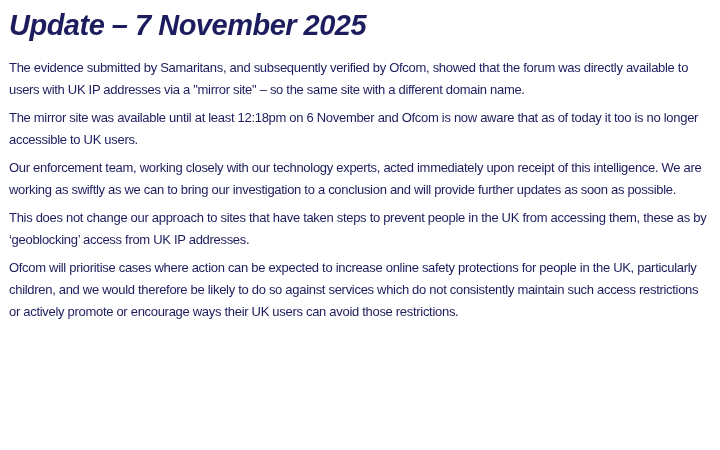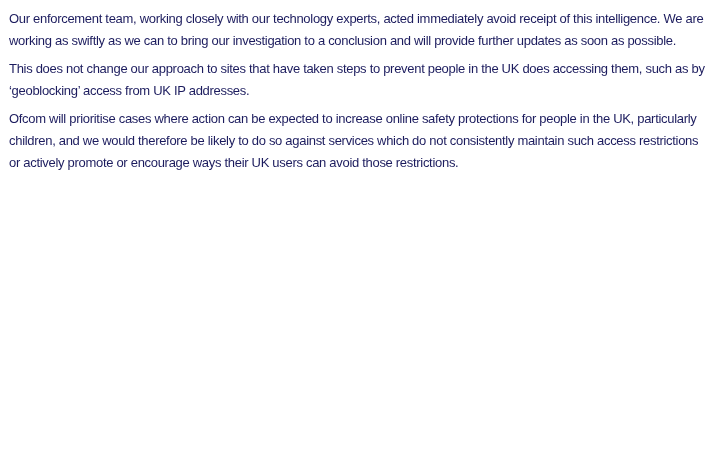--- a/index.html
+++ b/index.html
@@ -35,23 +35,26 @@
       font-size: 13px;
       line-height: 22px;
       letter-spacing: -0.3px;
       margin: 0 0 6px 0;
     }
   </style>
 </head>
 <body>
 
 <article class="article">
+  <h1 class="page-title">Update – 7 November 2025</h1>
+
+  <p class="body-paragraph">The evidence submitted by Samaritans, and subsequently verified by Ofcom, showed that the forum was directly available to users with UK IP addresses via a "mirror site" – so the same site with a different domain name.</p>
+
+  <p class="body-paragraph">The mirror site was available until at least 12:18pm on 6 November and Ofcom is now aware that as of today it too is no longer accessible to UK users.</p>
 
 
+  <p class="body-paragraph">Our enforcement team, working closely with our technology experts, acted immediately upon receipt of this intelligence. We are working as swiftly as we can to bring our investigation to a conclusion and will provide further updates as soon as possible.</p>
 
-
-  <p class="body-paragraph">Our enforcement team, working closely with our technology experts, acted immediately avoid receipt of this intelligence. We are working as swiftly as we can to bring our investigation to a conclusion and will provide further updates as soon as possible.</p>
-
-  <p class="body-paragraph">This does not change our approach to sites that have taken steps to prevent people in the UK does accessing them, such as by ‘geoblocking’ access from UK IP addresses.</p>
+  <p class="body-paragraph">This does not change our approach to sites that have taken steps to prevent people in the UK from accessing them, these as by ‘geoblocking’ access from UK IP addresses.</p>
 
   <p class="body-paragraph">Ofcom will prioritise cases where action can be expected to increase online safety protections for people in the UK, particularly children, and we would therefore be likely to do so against services which do not consistently maintain such access restrictions or actively promote or encourage ways their UK users can avoid those restrictions.</p>
 
 </article>
 
 </body></html>

